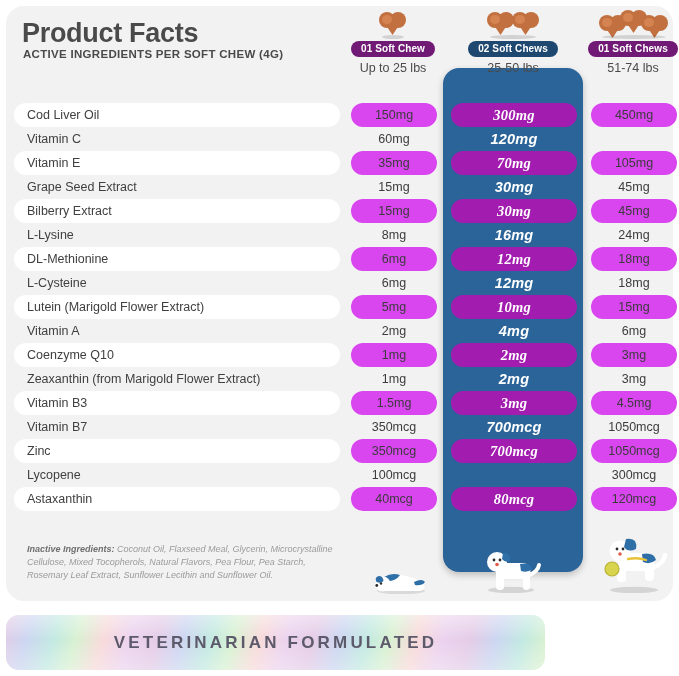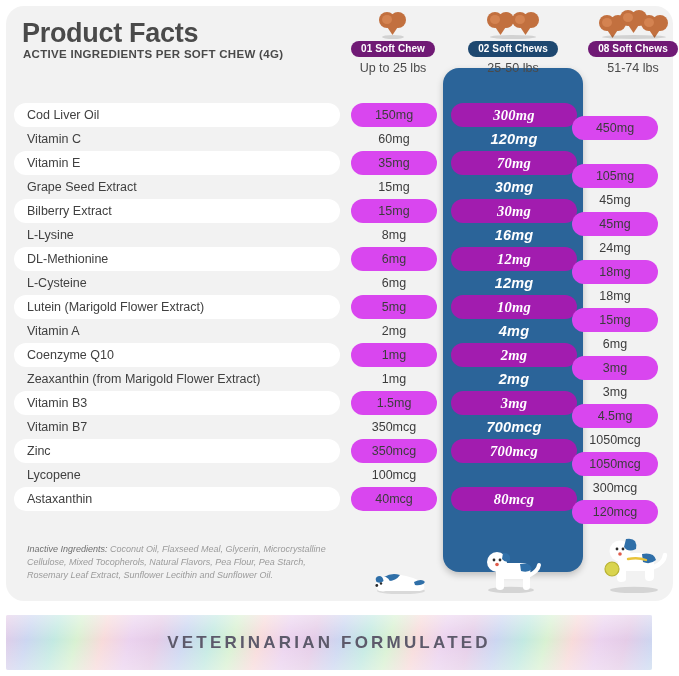--- a/index.html
+++ b/index.html
@@ -122,21 +122,21 @@
     white-space: nowrap;
   }
 
   .val {
     position: absolute; top: 0;
     height: 24px; line-height: 24px;
     text-align: center;
     font-size: 12.5px; color: #3c3c3c;
   }
   .val.c1 { left: 337px; width: 86px; }
-  .val.c3 { left: 558px; width: 86px; margin-top: 13px; }
+  .val.c3 { left: 577px; width: 86px; }
   .row.odd .val.c1, .row.odd .val.c3 {
     background: #d946ef; border-radius: 12px;
   }
 
   .val.c2 {
     left: 437px; width: 126px;
     font-size: 14.5px; font-weight: bold; font-style: italic;
     color: #ffffff; letter-spacing: 0.2px;
   }
   .row.odd .val.c2 {
@@ -145,31 +145,31 @@
 
   
   .inactive {
     position: absolute;
     left: 27px; top: 543px;
     width: 322px;
     font-size: 9px; font-style: italic;
     line-height: 1.45;
     color: #9b9b9b;
   }
-  .inactive b { color: #6f6f6f; font-weight: normal; }
+  .inactive b { color: #6f6f6f; font-weight: bold; }
 
   
   .dog { position: absolute; }
 
   
   .holo {
     position: absolute;
     left: 6px; top: 615px;
-    width: 646px; height: 55px;
-    border-radius: 2px;
+    width: 539px; height: 55px;
+    border-radius: 13px;
     overflow: hidden;
     background:
       repeating-linear-gradient(
         104deg,
         #e3c9e6 0px, #c9d4f0 26px, #bfe8e0 52px,
         #d6f0cf 74px, #f7d8d8 100px, #ead0ee 126px, #e3c9e6 152px
       );
   }
   .holo::after {
     content: "";
@@ -246,21 +246,21 @@
           <div class="shade"></div>
       </div>
       <div class="chew" style="left:68px; top:7px;">
         <div class="lobe-l"></div>
           <div class="lobe-r"></div>
           <div class="body"></div>
           <div class="shade"></div>
       </div>
       <div class="chew-shadow" style="left:29px; width:64px;"></div>
     </div>
-    <span class="count-badge">08 Soft Chews</span>
+    <span class="count-badge">01 Soft Chews</span>
     <div class="weight">51-74 lbs</div>
   </div>
 
   <div class="rows" id="rows">
       <div class="row odd">
         <div class="name-bg"></div>
         <div class="name">Cod Liver Oil</div>
         <div class="val c1">150mg</div>
         <div class="val c2">300mg</div>
         <div class="val c3">450mg</div>

